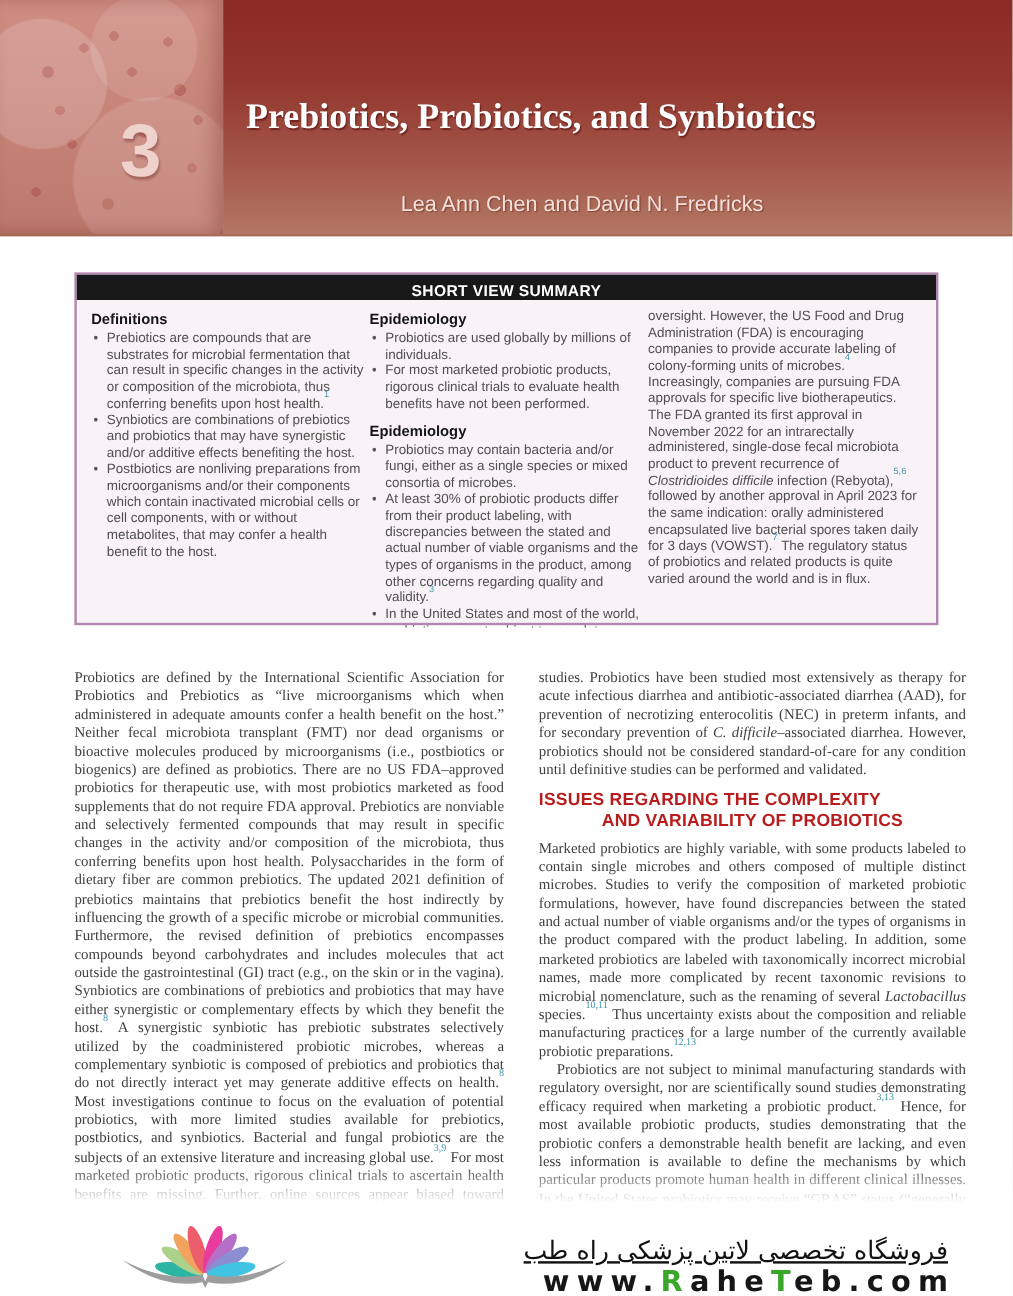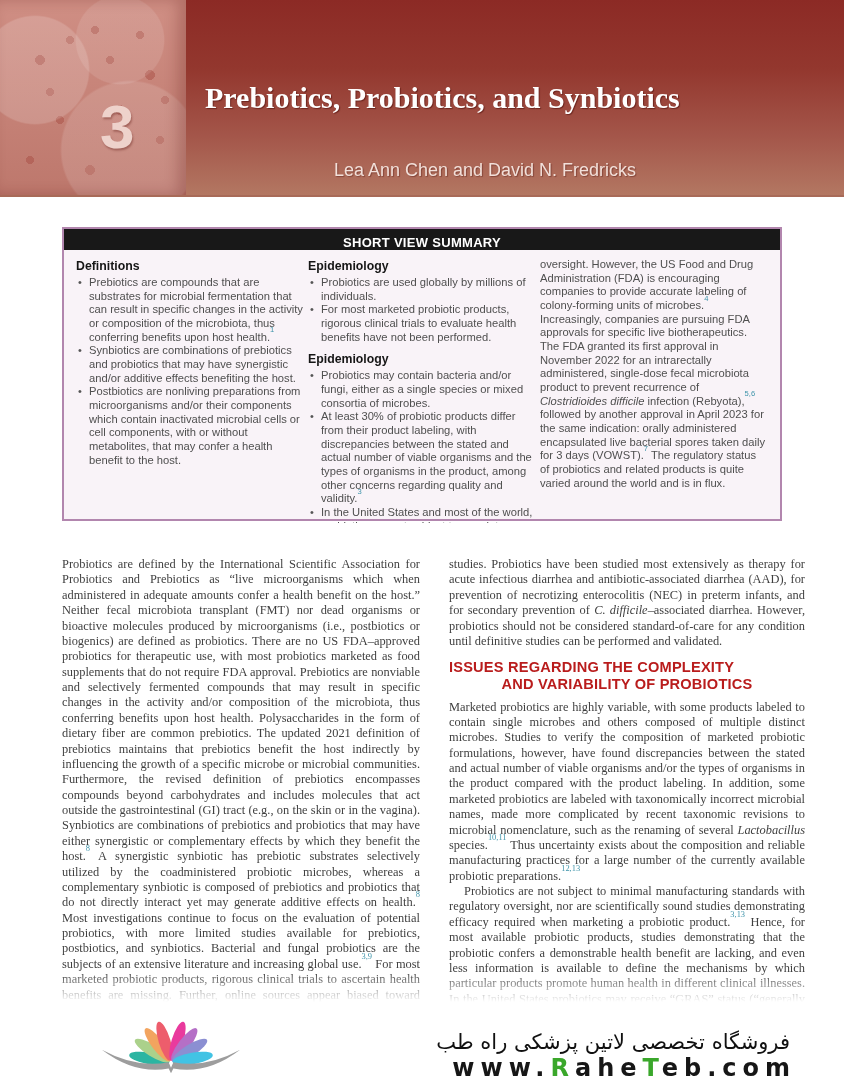--- a/index.html
+++ b/index.html
@@ -107,21 +107,21 @@
     position:absolute; left:0; top:972px; width:844px; height:34px;
     background:linear-gradient(rgba(255,255,255,0) 0%, #ffffff 88%);
     pointer-events:none;
   }
 
   
   .footer { position:absolute; left:0; top:1006px; width:844px; height:74px; background:#fff; }
   .footer-logo { position:absolute; left:76px; top:6px; }
   .persian-watermark {
     position:absolute; right:54px; top:24px; direction:rtl;
-    font-size:21px; color:#111; font-family:"DejaVu Sans", sans-serif;
+    font-size:21px; color:#111; font-family:"DejaVu Sans", sans-serif;text-decoration:underline;
   }
   .website-watermark {
     position:absolute; right:48px; top:48px;
     font-size:24px; font-weight:bold; color:#161616;
     letter-spacing:6px; font-family:"DejaVu Sans", sans-serif;
   }
   .website-watermark .green { color:#3aa72b; }
 </style>
 </head>
 <body>

